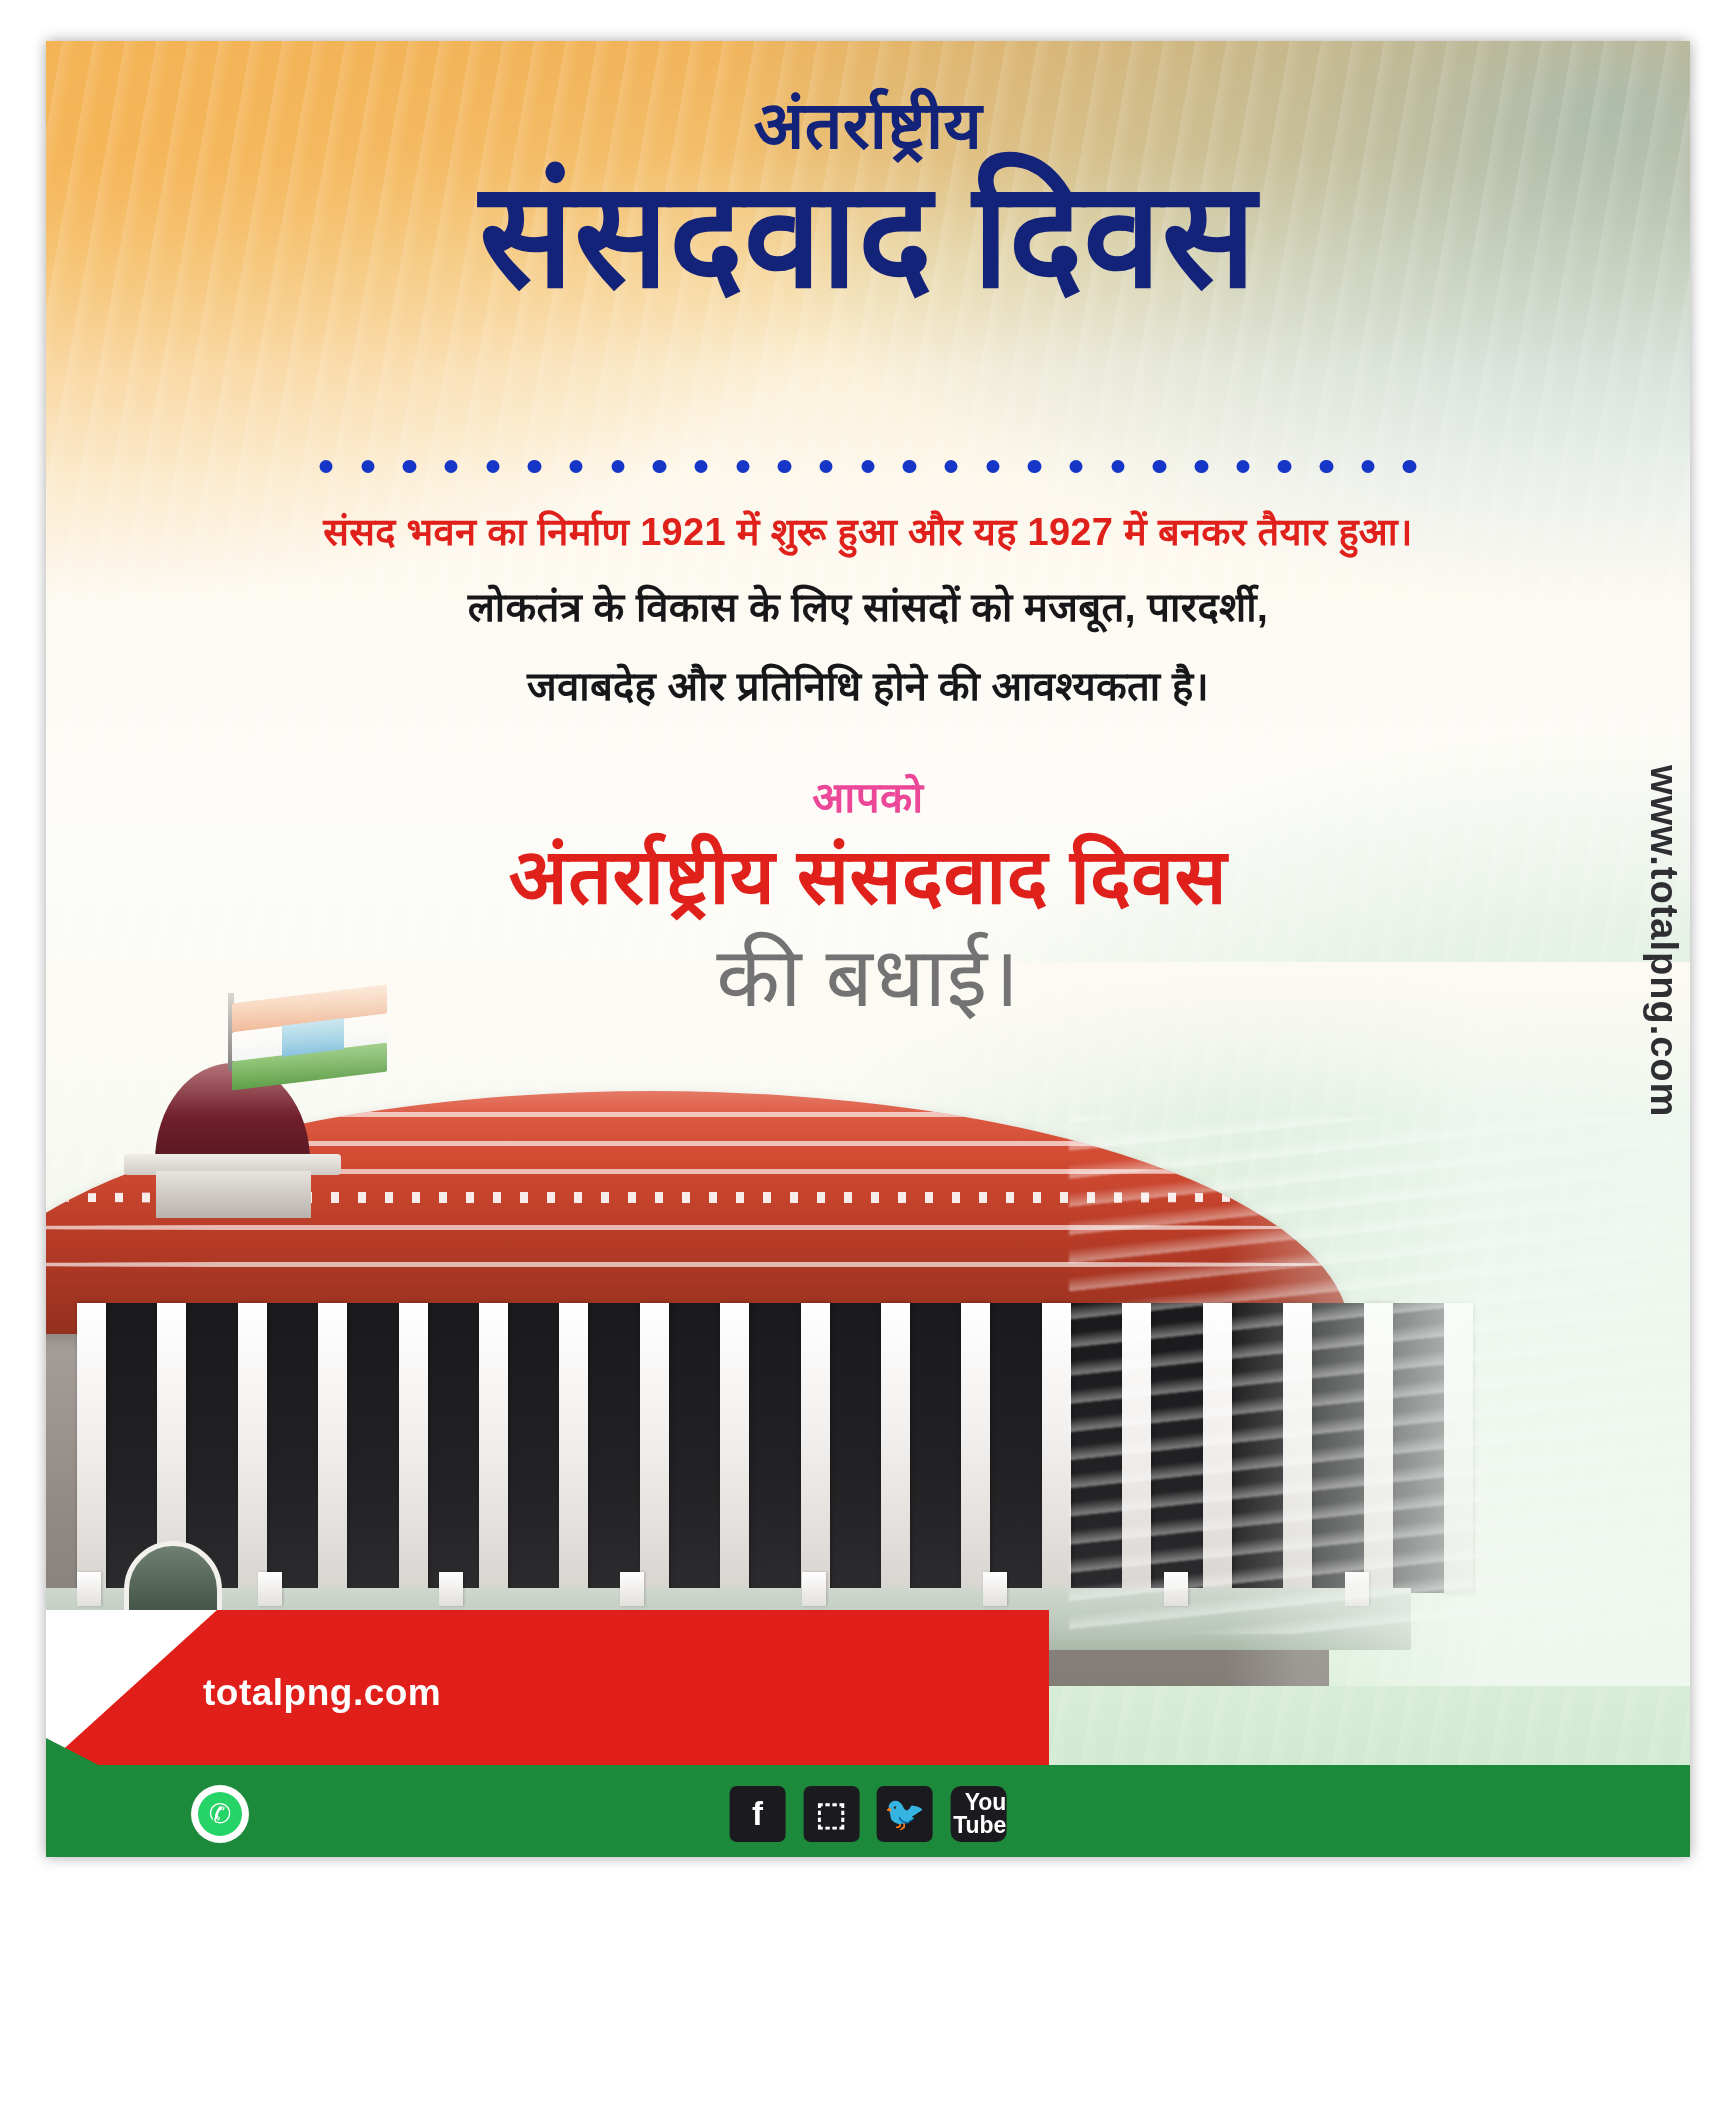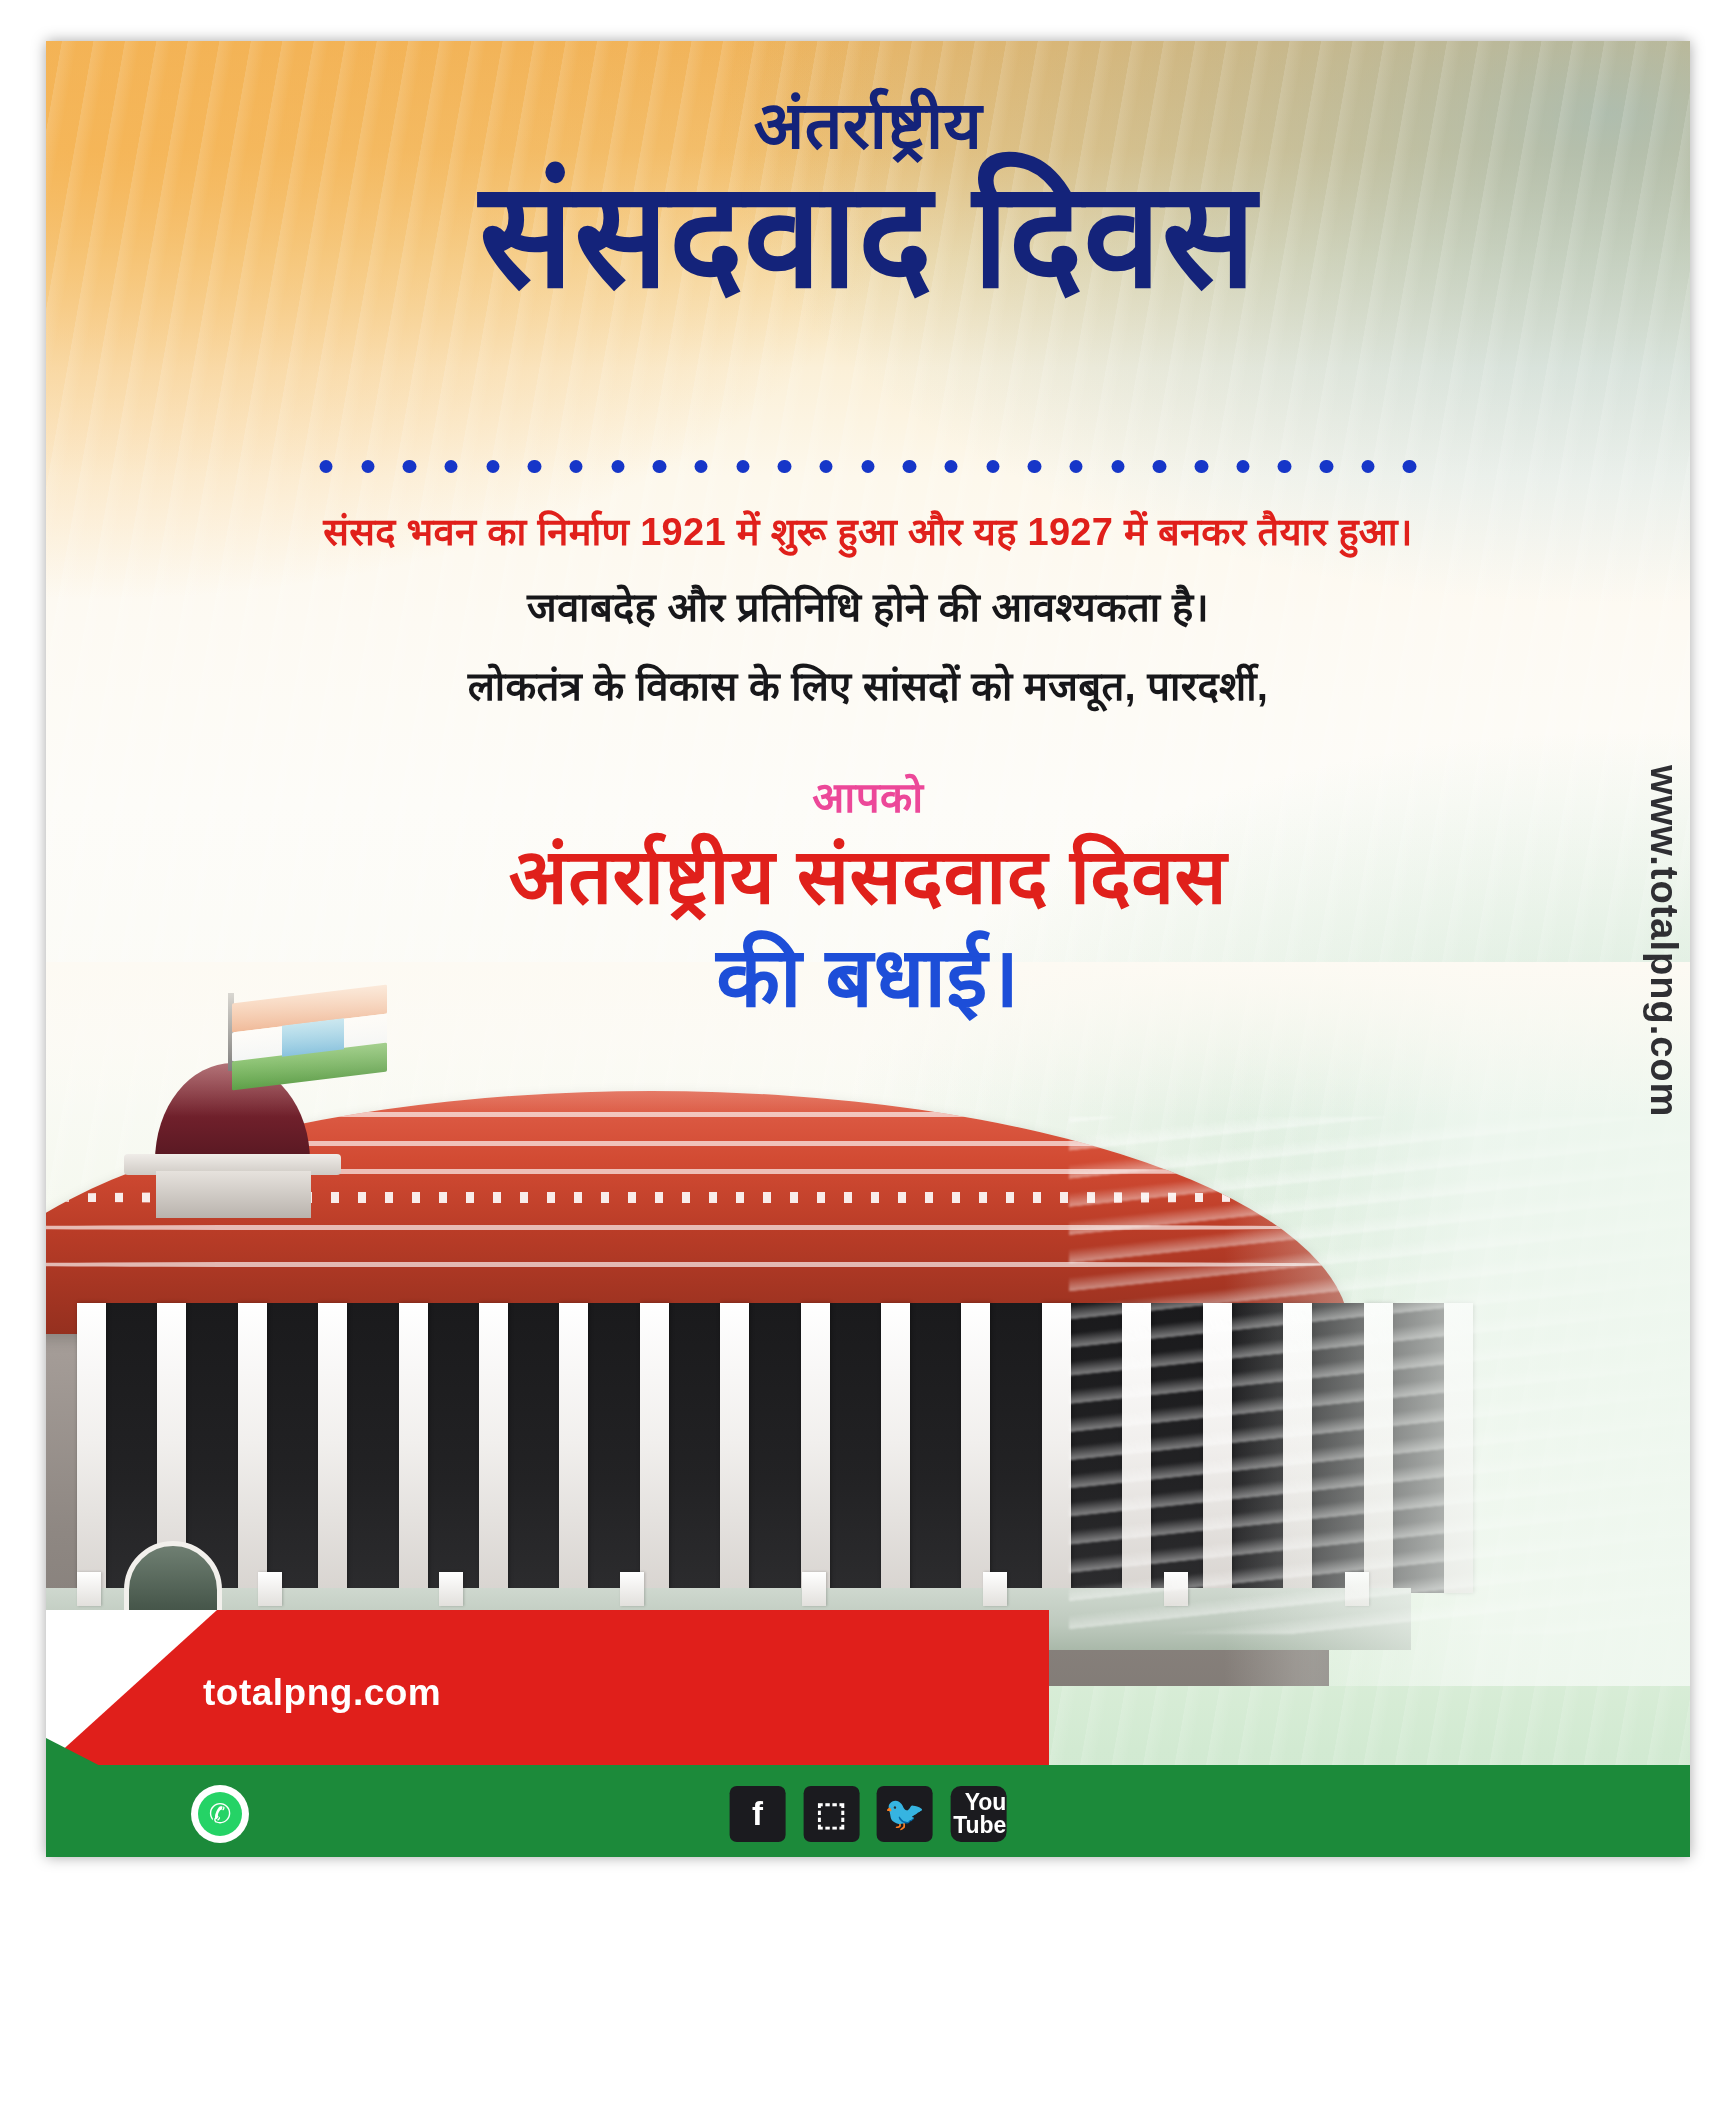--- a/index.html
+++ b/index.html
@@ -159,23 +159,23 @@
   }
   .greet-red {
     color: #e0201b;
     font-size: 77px;
     font-weight: bold;
     line-height: 1.12;
     margin-top: 11.4px;
     letter-spacing: 0.5px;
   }
   .greet-green {
-    color: #1d4ed8;
+    color: #737373;
     font-size: 83px;
-    font-weight: bold;
+    font-weight: normal;
     line-height: 1.12;
     margin-top: 13.4px;
     letter-spacing: 0.5px;
   }
 
   
   .side-watermark {
     position: absolute;
     right: 5.2px;
     top: 724px;
@@ -539,22 +539,22 @@
       <span class="dot"></span>
       <span class="dot"></span>
       <span class="dot"></span>
       <span class="dot"></span>
       <span class="dot"></span>
       <span class="dot"></span>
     </div>
 
     <div class="para-block">
       <div class="para-red">संसद भवन का निर्माण 1921 में शुरू हुआ और यह 1927 में बनकर तैयार हुआ।</div>
+      <div class="para-dark">लोकतंत्र के विकास के लिए सांसदों को मजबूत, पारदर्शी,</div>
       <div class="para-dark">जवाबदेह और प्रतिनिधि होने की आवश्यकता है।</div>
-      <div class="para-dark">लोकतंत्र के विकास के लिए सांसदों को मजबूत, पारदर्शी,</div>
     </div>
 
     <div class="greet-block">
       <div class="greet-blue">आपको</div>
       <div class="greet-red">अंतर्राष्ट्रीय संसदवाद दिवस</div>
       <div class="greet-green">की बधाई।</div>
     </div>
 
     <div class="side-watermark">www.totalpng.com</div>
 

